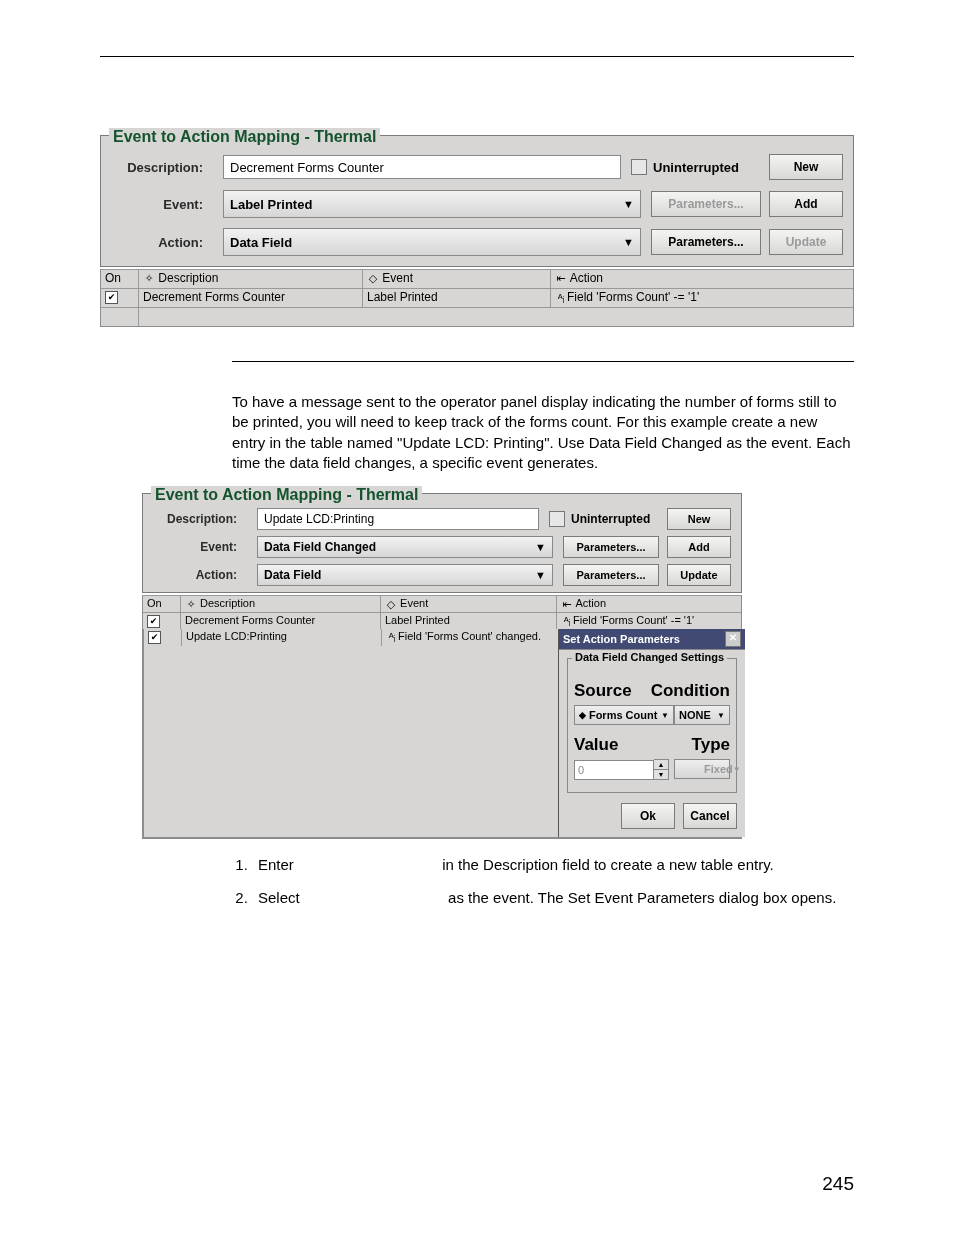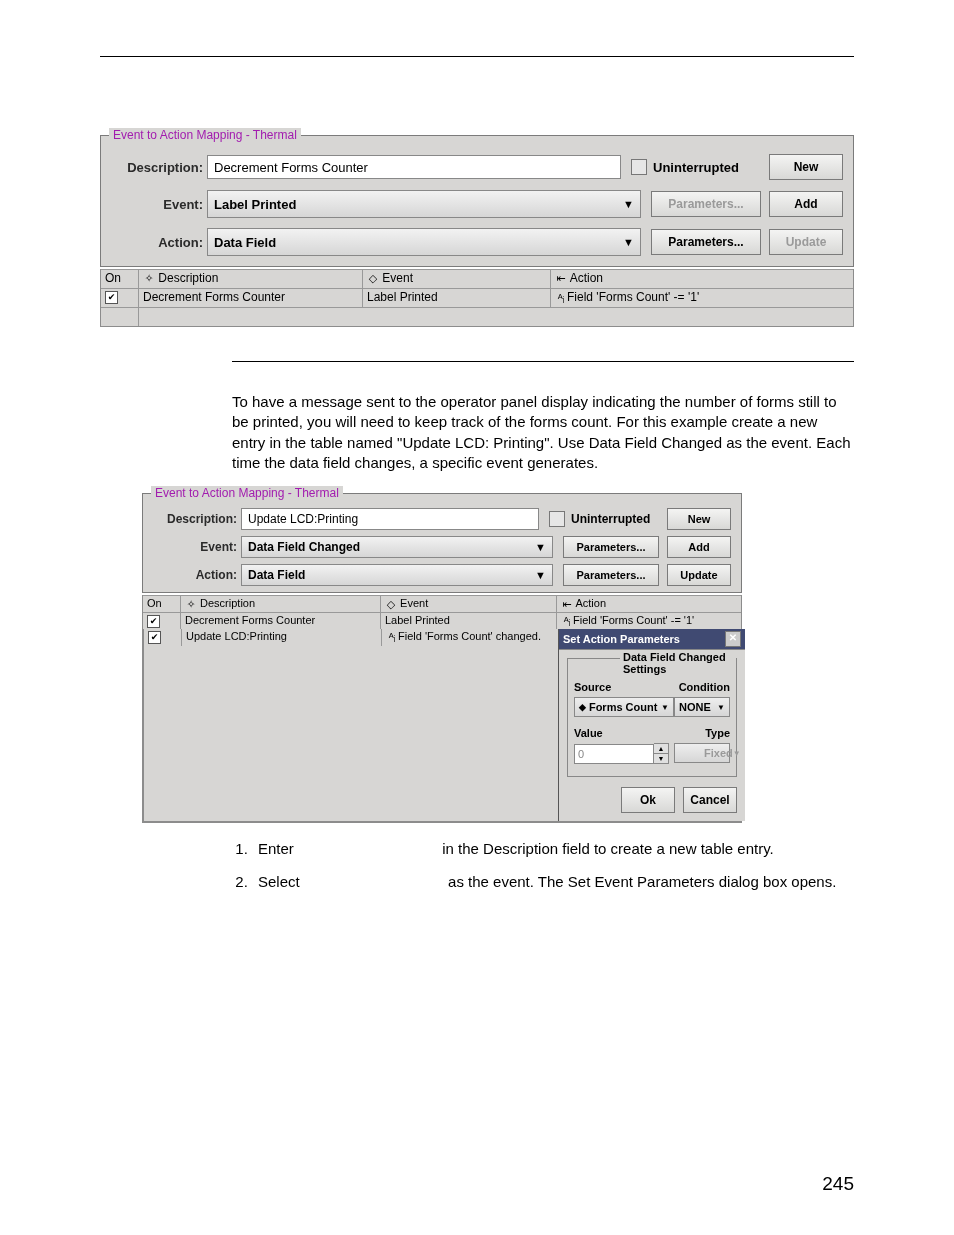--- a/index.html
+++ b/index.html
@@ -37,35 +37,35 @@
     position: relative;
     padding: 18px 10px 0 10px;
     margin-bottom: 2px;
   }
   .panel-title {
     position: absolute;
     top: -8px;
     left: 8px;
     background: #d7d6d4;
     padding: 0 4px;
-    font-weight: normal;
-    font-size: 12px;
-    color: #a21caf;
+    font-weight: bold;
+    font-size: 16px;
+    color: #14532d;
   }
   .form-row {
     display: flex;
     align-items: center;
     margin-bottom: 10px;
   }
   .flabel {
     width: 92px;
     text-align: right;
     font-weight: bold;
     font-size: 13px;
-    padding-right: 4px;
+    padding-right: 20px;
     color: #2b2b2b;
   }
   .ftext {
     flex: 1;
     height: 24px;
     border: 1px solid #888;
     background: #fff;
     font-size: 13px;
     padding: 2px 6px;
     box-sizing: border-box;
@@ -186,27 +186,26 @@
     position: relative;
     margin-bottom: 10px;
   }
   .group-title {
     position: absolute;
     top: -8px; left:4px;
     background: #d7d6d4;
     font-size:11px;
     font-weight:bold;
     padding: 0 3px;
-    margin-left: 48px;
   }
   .small-row {
     display:flex; justify-content: space-between; margin-bottom: 4px;
   }
   .small-lbl {
-    font-size:11px; font-weight:bold;
+    font-size:17px; font-weight:bold;
   }
   .mini-select {
     height:20px; border:1px solid #888; background:linear-gradient(#eee,#d6d6d6);
     font-size:11px; font-weight:bold; display:flex; align-items:center; justify-content:space-between;
     padding: 0 4px; box-sizing:border-box;
   }
   .spinner {
     display:flex; align-items:center;
   }
   .spin-input {

